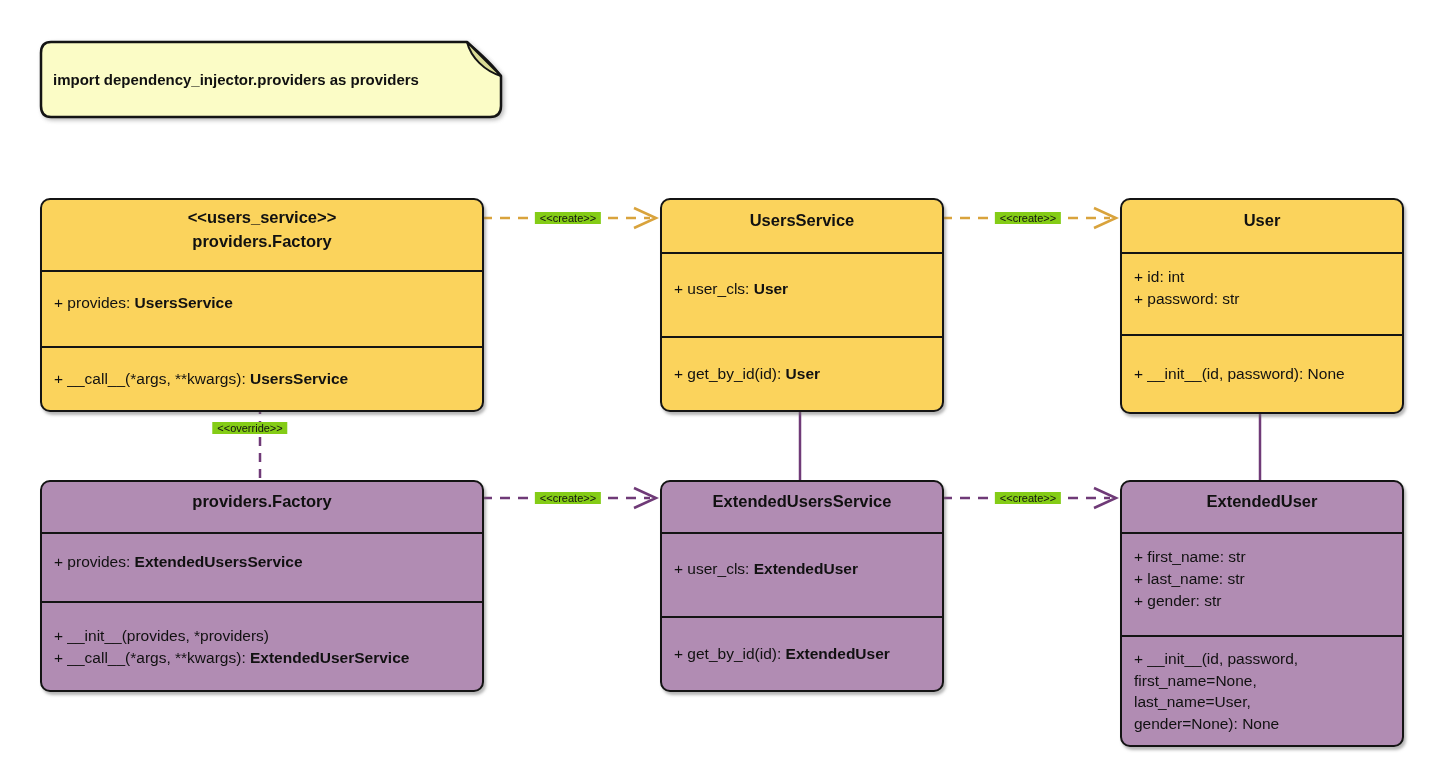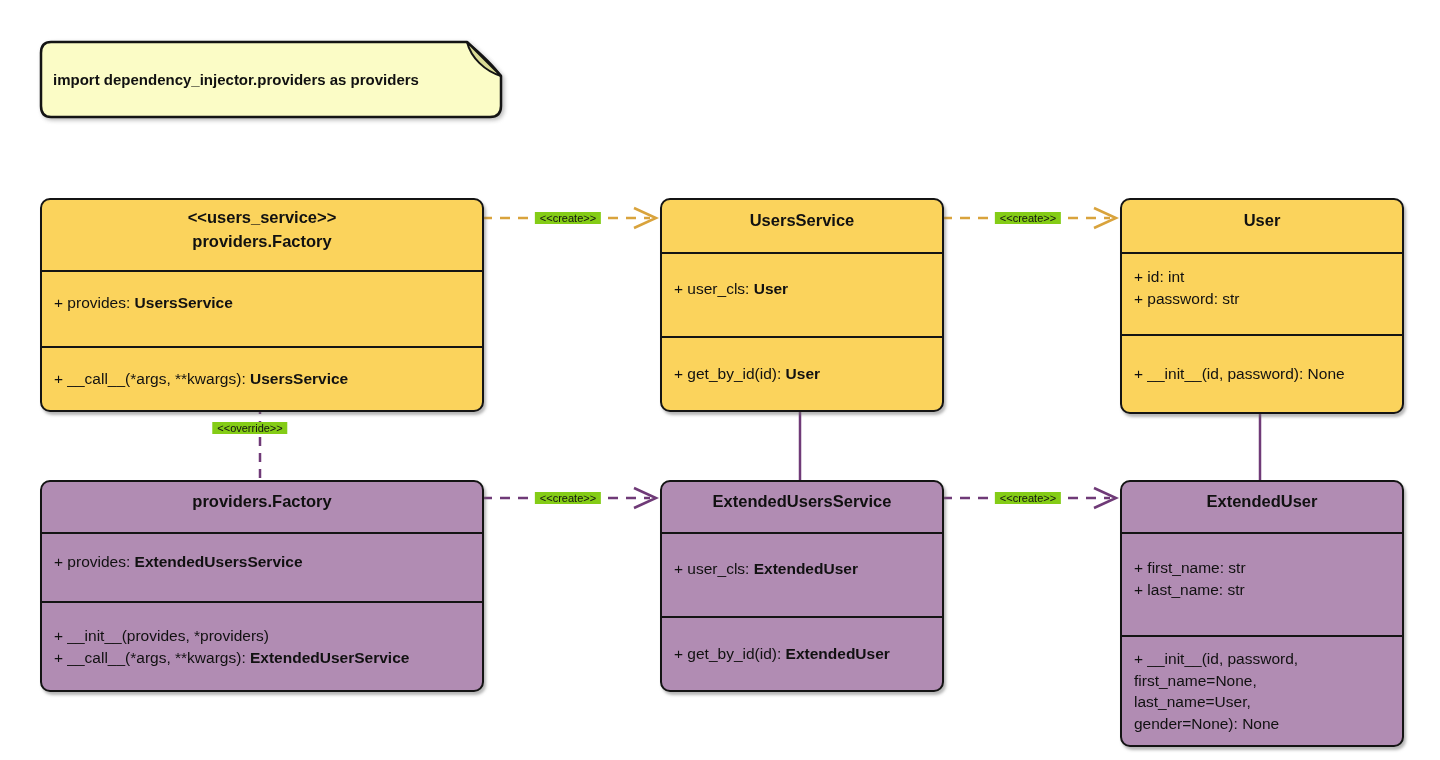--- a/index.html
+++ b/index.html
@@ -175,20 +175,21 @@
     </div>
   </div>
 
   <div class="uml purple" style="left:1120px; top:480px; width:280px;">
     <div class="title" style="height:38px">
       <div>ExtendedUser</div>
     </div>
     <div class="sec" style="height:89px">
       <div class="ln">+ first_name: str</div>
       <div class="ln">+ last_name: str</div>
+      <div class="ln">+ gender: str</div>
     </div>
     <div class="sec" style="height:108px; line-height:21.5px;">
       <div class="ln">+ __init__(id, password,</div>
       <div class="ln">first_name=None,</div>
       <div class="ln">last_name=User,</div>
       <div class="ln">gender=None): None</div>
     </div>
   </div>
 
   <div class="edge-label" style="left:568px; top:218px;">&lt;&lt;create&gt;&gt;</div>

